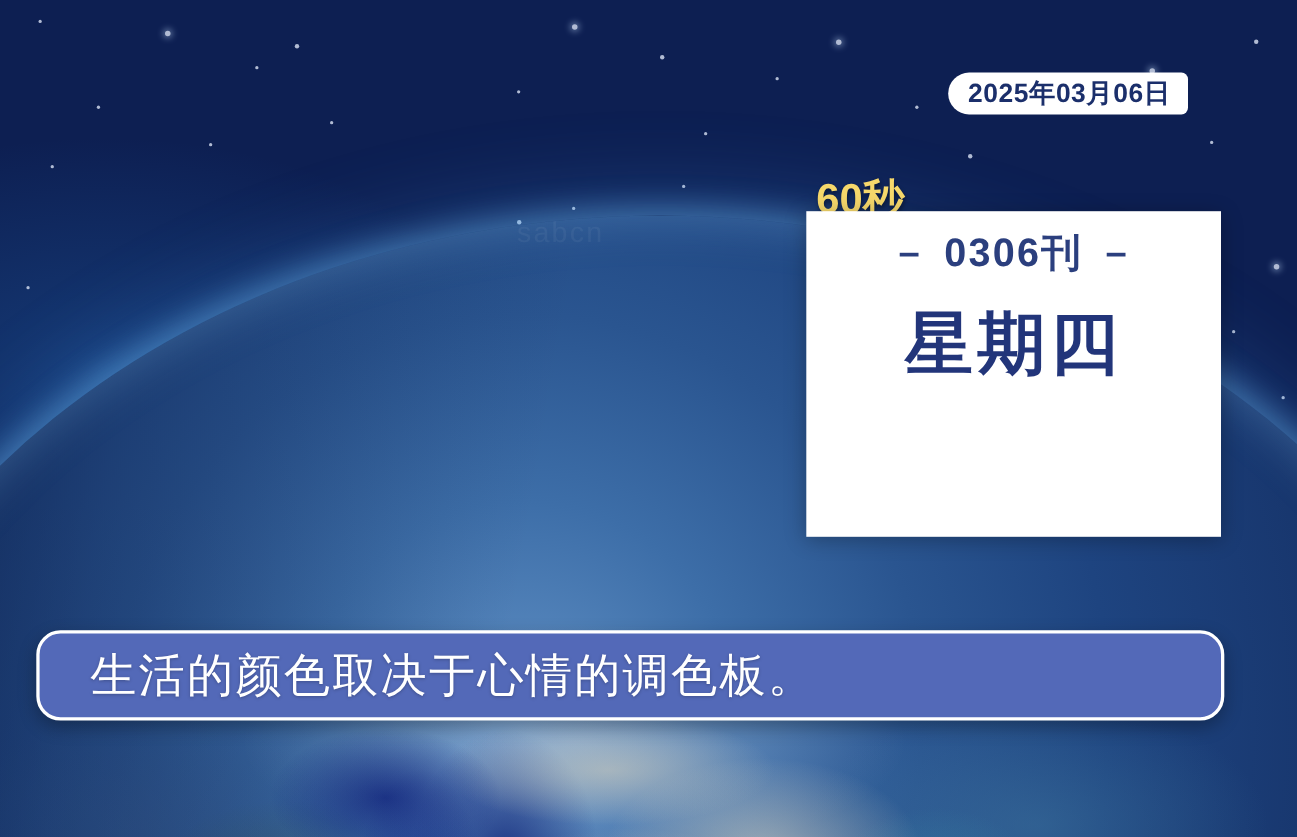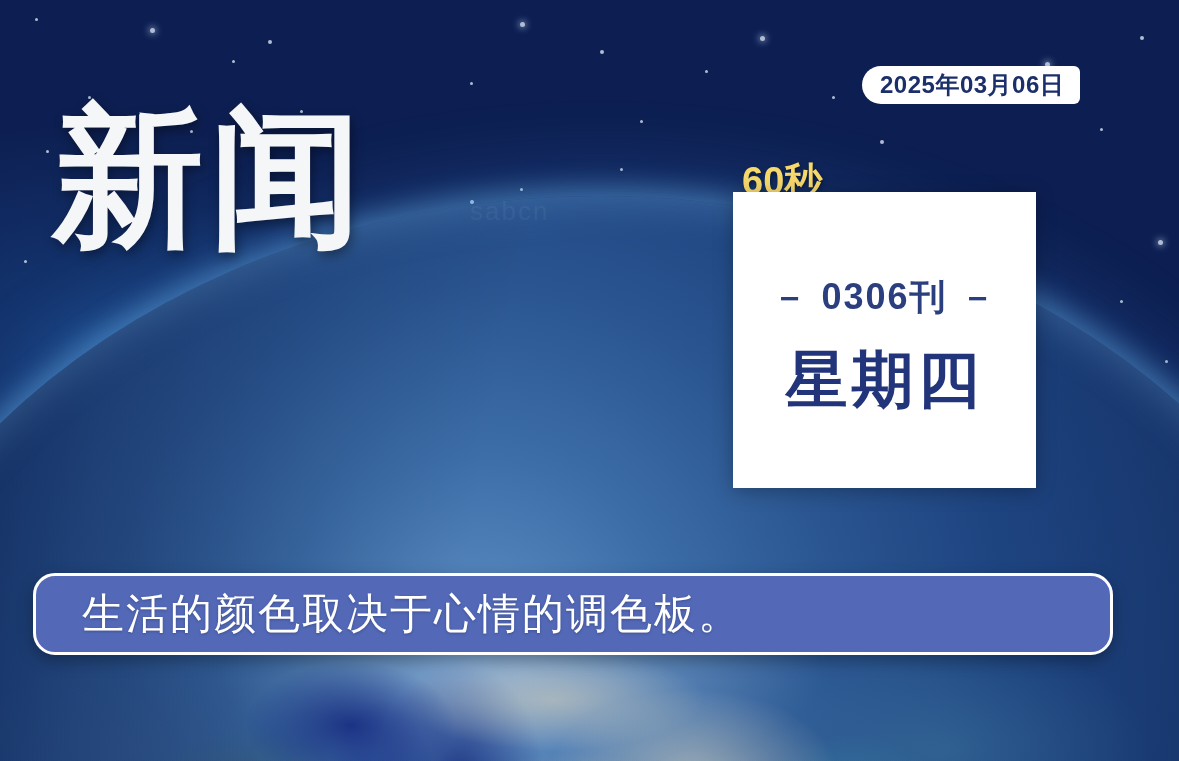--- a/index.html
+++ b/index.html
@@ -137,26 +137,26 @@
     font-size:29px; font-weight:700;
     letter-spacing:1px;
     margin-left:6px;
     text-shadow:1px 2px 4px rgba(0,0,0,.4);
   }
 
   
   .info-card {
     position:absolute;
     left:733px; top:192px;
-    width:303px; height:296px;
+    width:377px; height:296px;
     background:#ffffff;
     display:flex;
     flex-direction:column;
     align-items:center;
-    justify-content:center;
+    justify-content:flex-start;
     padding-top:14px;
     box-shadow:0 3px 18px rgba(0,0,0,.28);
   }
   .issue {
     color:#2b3f7e;
     font-size:36px; font-weight:700;
     letter-spacing:2px;
     white-space:nowrap;
   }
   .weekday {
@@ -246,21 +246,20 @@
 
   <div class="earth-wrap">
     <div class="earth"></div>
     <div class="earth-terminator"></div>
     <div class="earth-limb"></div>
   </div>
 
   <div class="watermark">sabcn</div>
 
   <div class="title-block">
-    <div class="title-line title-bottom">新闻</div>
   </div>
 
   <div class="date-badge">2025年03月06日</div>
 
   <div class="tagline">
     <span class="tag-60">60秒</span>
   </div>
 
   <div class="info-card">
     <div class="issue">－ 0306刊 －</div>

